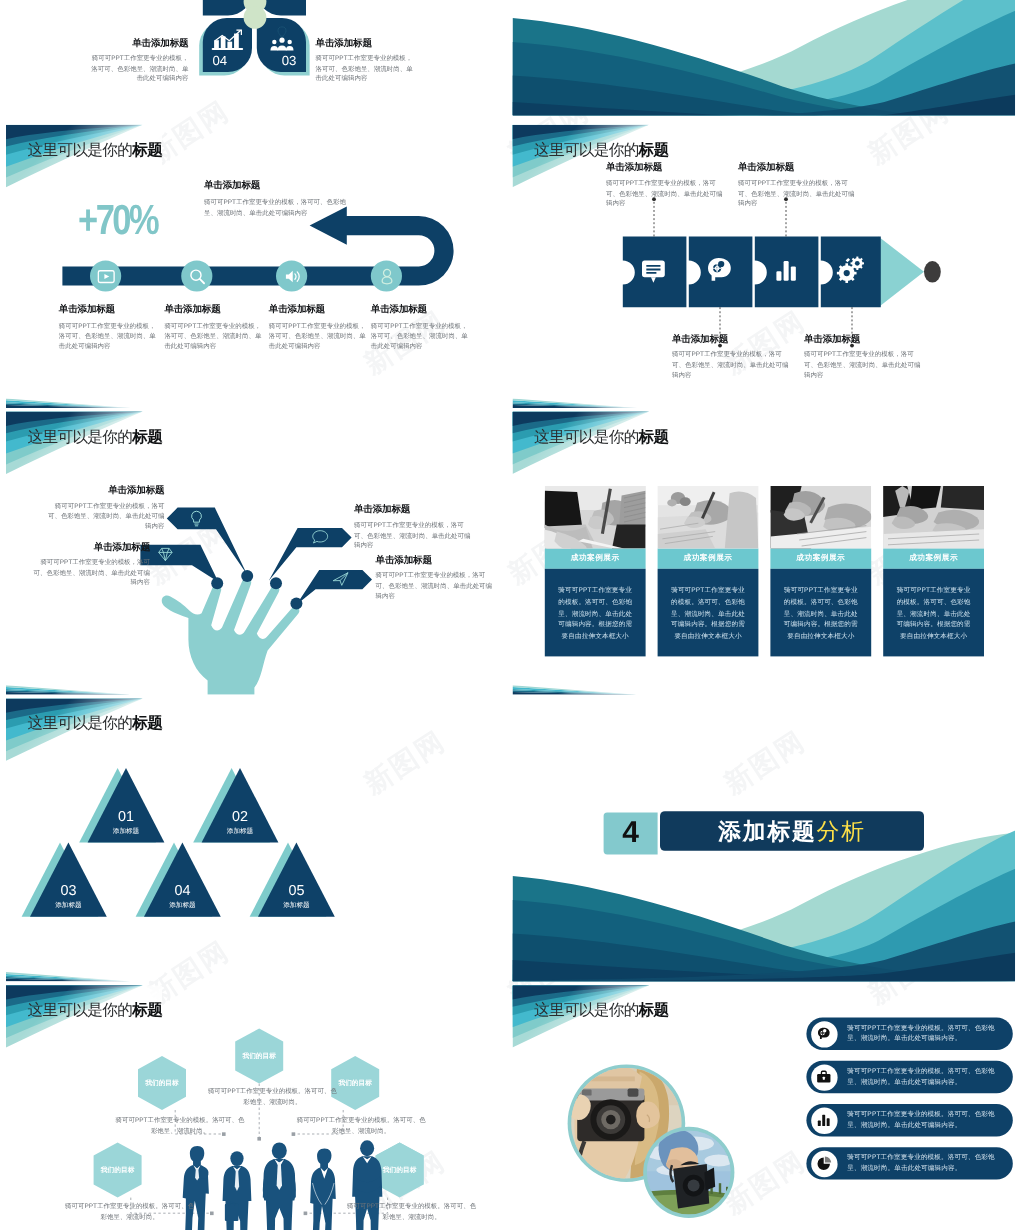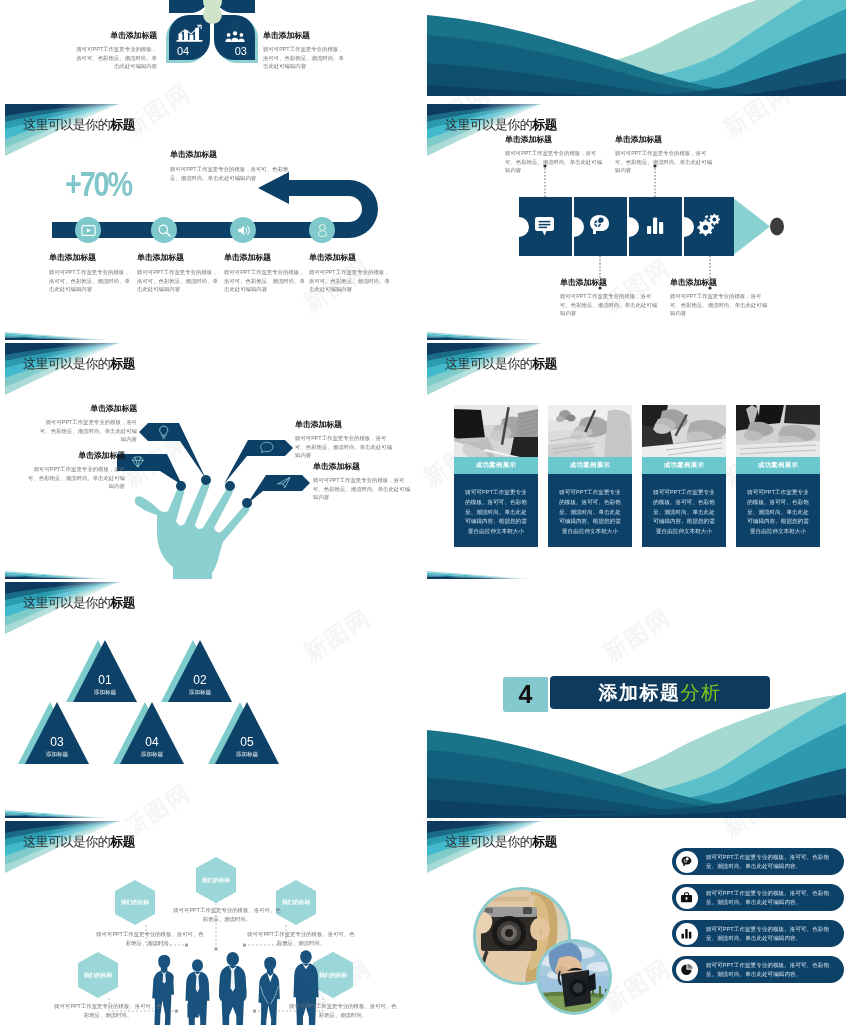--- a/index.html
+++ b/index.html
@@ -633,21 +633,21 @@
     <path d="M0 196 C70 200 150 214 225 226 C290 234 360 236 419 236 L0 236 Z" fill="#0e4f6e"></path>
     <path d="M0 218 C90 224 190 231 300 234 C350 236 390 236 419 236 L0 236 Z" fill="#0c3f61"></path>
     <path d="M419 186 C390 192 350 206 310 218 C270 228 160 234 0 235 L0 236 L419 236 Z" fill="#0f4a6c" opacity="0.9"></path>
     <path d="M419 212 C390 216 350 224 310 229 C270 233 160 235.5 0 236 L419 236 Z" fill="#0c3a5c"></path>
   </svg>
   <div style="position:absolute;left:76px;top:95px;width:45px;height:35px;background:#83c9cd;border-radius:3px 0 0 3px;display:flex;align-items:center;justify-content:center;">
     <span style="font-size:25px;font-weight:bold;color:#111;line-height:1">4</span>
   </div>
   <div style="position:absolute;left:123px;top:94px;width:220px;height:33px;background:#103a5c;border-radius:4px;display:flex;align-items:center;justify-content:center;">
     <span style="font-size:19px;font-weight:bold;color:#fff;letter-spacing:1.5px">添加标题</span>
-        <span style="font-size:19px;color:#84cc16;letter-spacing:1.5px;font-weight:400">分析</span>
+        <span style="font-size:19px;color:#fde047;letter-spacing:1.5px;font-weight:400">分析</span>
   </div>
 </div>
 
 <div class="slide" id="sl8" style="left:5px;top:821px;height:204px;">
   <svg class="corner" width="130" height="58" viewBox="0 0 130 58">
     <defs>
           <linearGradient id="cf8" x1="0.42" y1="0" x2="1.0" y2="0.26">
             <stop offset="0" stop-color="#ffffff" stop-opacity="0"></stop>
             <stop offset="1" stop-color="#ffffff" stop-opacity="1"></stop>
           </linearGradient>

